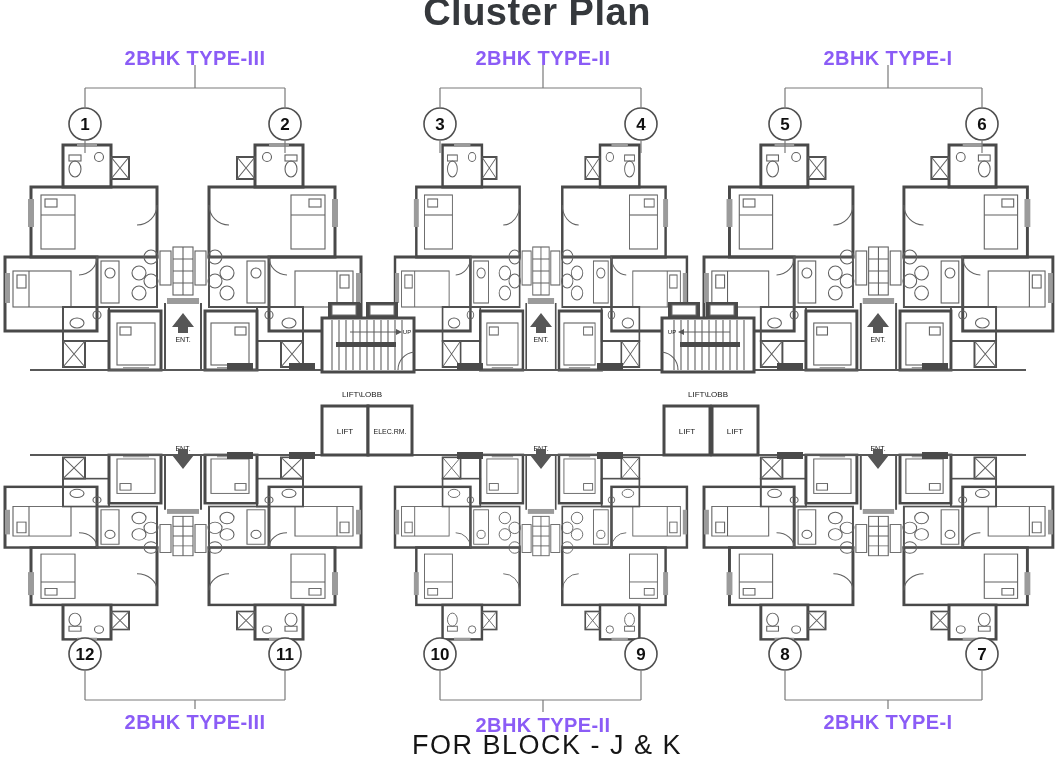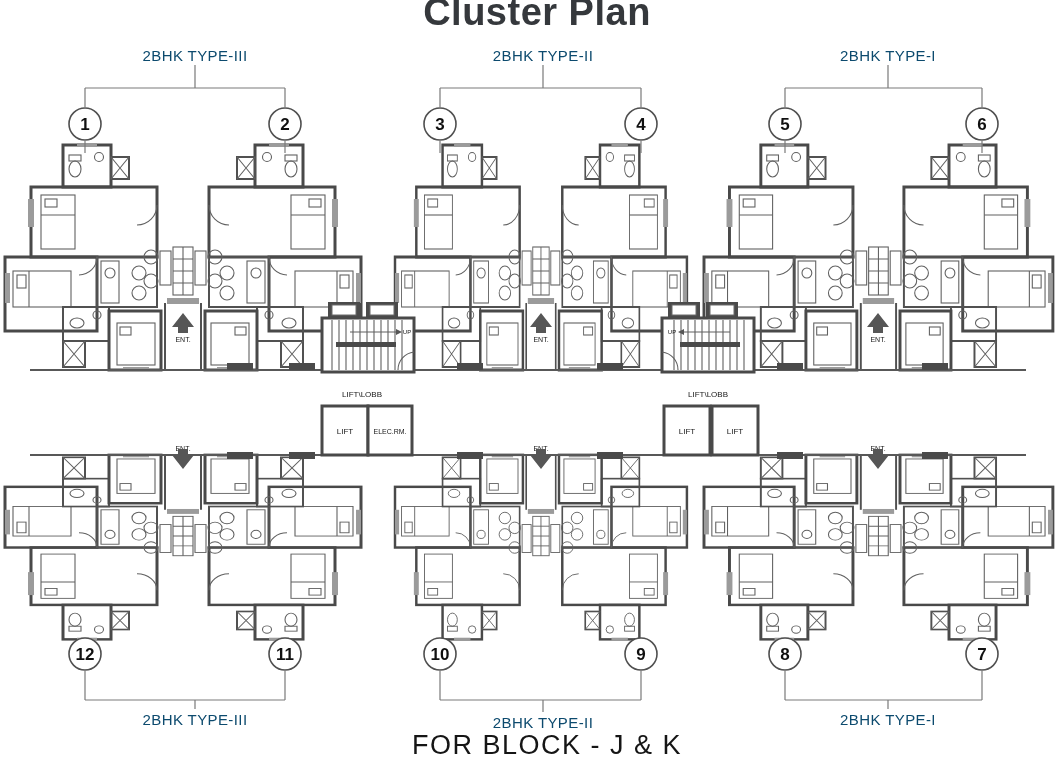--- a/index.html
+++ b/index.html
@@ -2,22 +2,22 @@
 <html><head>
 <meta charset="utf-8">
 <style>
   html,body{margin:0;padding:0;background:#fff;}
   .stage{position:relative;width:1056px;height:768px;background:#ffffff;overflow:hidden;
          font-family:"Liberation Sans",sans-serif;}
   .title{position:absolute;left:537px;top:-9px;transform:translateX(-50%);
          font-size:38px;font-weight:bold;color:#35383c;letter-spacing:.5px;white-space:nowrap;}
   .footer{position:absolute;left:547px;top:730px;transform:translateX(-50%);
           font-size:27px;color:#151515;letter-spacing:1.5px;white-space:nowrap;text-align:right;}
-  .tlabel{position:absolute;transform:translateX(-50%);font-size:15px;color:#0c4a6e;
-          letter-spacing:.4px;white-space:nowrap;}
+  .tlabel{position:absolute;transform:translateX(-50%);font-size:20px;color:#8b5cf6;
+          letter-spacing:.4px;white-space:nowrap;font-weight:bold;}
   svg.plan{position:absolute;left:0;top:0;}
   
   .w3{fill:none;stroke:#494949;stroke-width:3;}
   .w3f{fill:#ffffff;stroke:#494949;stroke-width:3;}
   .w2{fill:none;stroke:#515151;stroke-width:2;}
   .tn{fill:none;stroke:#616161;stroke-width:1.1;}
   .bl{fill:none;stroke:#585858;stroke-width:1.8;}
   .ht{fill:#9b9b9b;stroke:none;}
   .dk{fill:#4a4a4a;stroke:none;}
   .wh{fill:#ffffff;stroke:#6a6a6a;stroke-width:1;}

